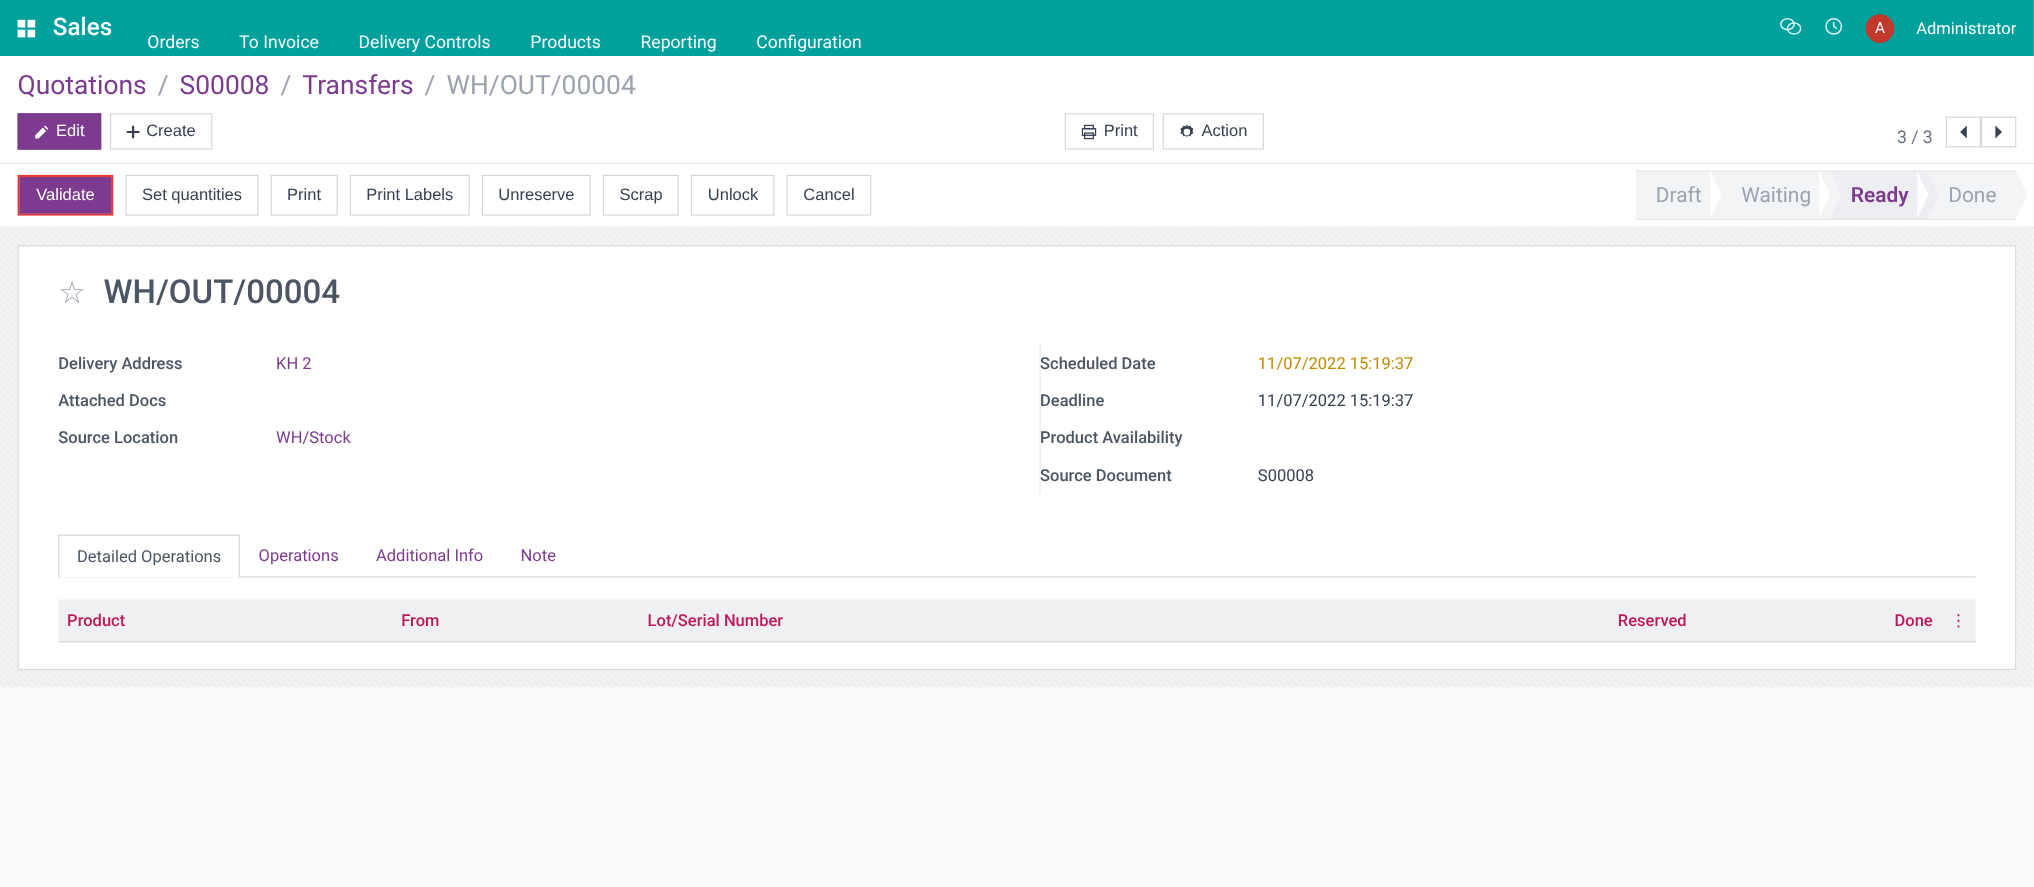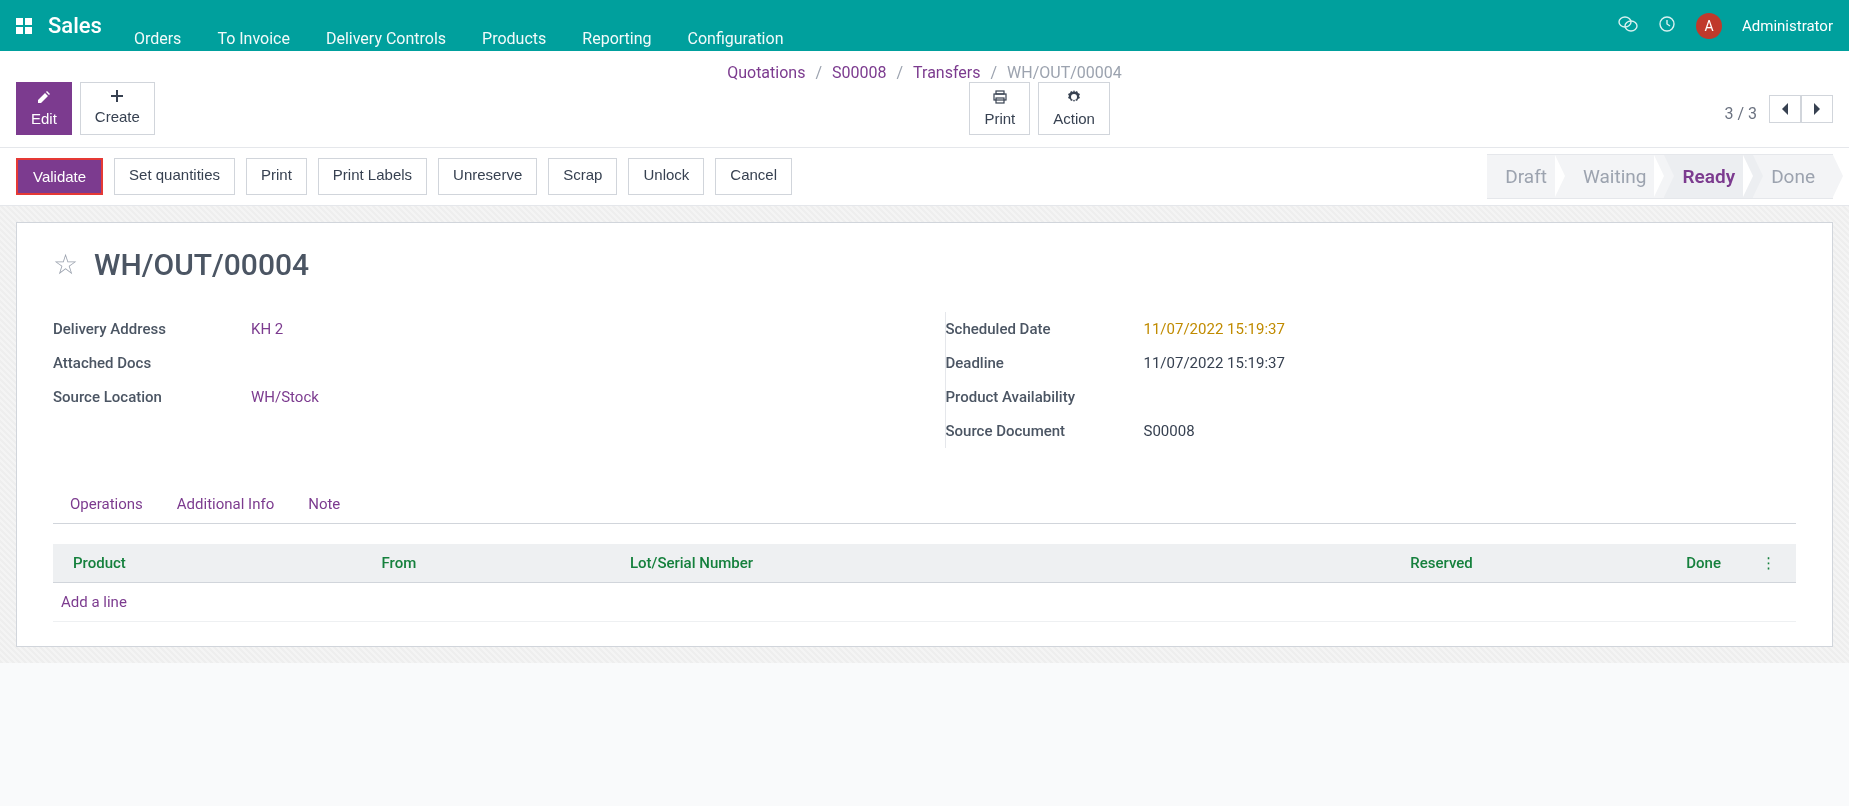--- a/index.html
+++ b/index.html
@@ -11,30 +11,30 @@
   .app-grid-icon > span { background: #fff; }
   .app-title { font-size: 22px; font-weight: 500; margin-right: 32px; }
   .nav-menu { display: flex; gap: 36px; flex: 1; }
   .nav-menu span { cursor: pointer; font-size: 16px; color: rgba(255,255,255,0.95); margin-top: 25px; }
   .nav-right { display: flex; align-items: center; gap: 20px; }
   .nav-right .icon { opacity: 0.85; cursor: pointer; }
   .avatar { width: 26px; height: 26px; border-radius: 50%; background: #c0392b; display: flex; align-items: center; justify-content: center; color: #fff; font-size: 14px; }
   
   
   .control-bar { background: #fff; padding: 12px 16px 0; border-bottom: 1px solid #e5e7eb; }
-  .breadcrumb { display: flex; align-items: center; gap: 10px; font-size: 16px; margin-bottom: 0; justify-content: center; }
+  .breadcrumb { display: flex; align-items: center; gap: 10px; font-size: 24px; margin-bottom: 12px; }
   .breadcrumb a { color: #7c3b8f; text-decoration: none; cursor: pointer; }
   .breadcrumb .sep { color: #9ca3af; }
   .breadcrumb .current { color: #9ca3af; }
   
   .btn-row { display: flex; align-items: center; justify-content: space-between; padding-bottom: 12px; }
   .btn-row-left { display: flex; gap: 8px; }
   .btn-row-mid { display: flex; gap: 8px; margin-left: 200px; }
   .btn-row-right { display: flex; align-items: flex-end; gap: 12px; }
-  .btn { border: 1px solid #d1d5db; background: #fff; color: #374151; padding: 7px 14px; font-size: 15px; cursor: pointer; display: inline-flex; align-items: center; gap: 6px; border-radius: 0; flex-direction: column; }
+  .btn { border: 1px solid #d1d5db; background: #fff; color: #374151; padding: 7px 14px; font-size: 15px; cursor: pointer; display: inline-flex; align-items: center; gap: 6px; border-radius: 0; }
   .btn-primary { background: #7c3b8f; color: #fff; border-color: #7c3b8f; }
   .pager { color: #6b7280; font-size: 16px; }
   .pager-btns { display: flex; }
   .pager-btns .btn { padding: 6px 10px; }
   
   
   .status-bar { display: flex; align-items: center; justify-content: space-between; border-bottom: 1px solid #e5e7eb; background: #fff; padding: 0 16px; }
   .action-btns { display: flex; gap: 11px; padding: 10px 0; }
   .btn-validate-wrap { border: 2px solid #e53935; display: inline-flex; }
   .status-steps { display: flex; align-items: center; }
@@ -67,21 +67,21 @@
   .date-warn { color: #c08b00; }
   .avail-ok { color: #16a34a; }
   
   
   .tabs { display: flex; border-bottom: 1px solid #d1d5db; }
   .tab { padding: 10px 16px; color: #7c3b8f; cursor: pointer; font-size: 15px; border: 1px solid transparent; border-bottom: none; }
   .tab.active { color: #4b5563; border-color: #d1d5db; background: #fff; position: relative; top: 1px; }
   
   
   .tbl { width: 100%; border-collapse: collapse; margin-top: 20px; }
-  .tbl th { text-align: left; background: #eef0f2; padding: 10px 20px; font-weight: 500; color: #15803d; border-bottom: 1px solid #d1d5db; }
+  .tbl th { text-align: left; background: #eef0f2; padding: 10px 8px; font-weight: 500; color: #be185d; border-bottom: 1px solid #d1d5db; }
   .tbl th.num, .tbl td.num { text-align: right; }
   .tbl td { padding: 10px 8px; border-bottom: 1px solid #eef0f2; }
   .tbl .add-line td { color: #7c3b8f; cursor: pointer; }
   .opt-col { width: 28px; text-align: center; }
   .trash { color: #6b7280; cursor: pointer; }
 </style>
 </head>
 <body>
 
 <div class="topnav">
@@ -233,36 +233,34 @@
           <div class="field-label">Product Availability</div>
         </div>
         <div class="field-row">
           <div class="field-label">Source Document</div>
           <div class="field-value">S00008</div>
         </div>
       </div>
     </div>
 
     <div class="tabs">
+      <div class="tab active">Detailed Operations</div>
       <div class="tab">Operations</div>
       <div class="tab">Additional Info</div>
       <div class="tab">Note</div>
     </div>
 
     <table class="tbl">
       <thead>
         <tr>
           <th>Product</th>
           <th>From</th>
           <th>Lot/Serial Number</th>
           <th class="num">Reserved</th>
           <th class="num">Done</th>
           <th class="opt-col">⋮</th>
         </tr>
       </thead>
       <tbody>
-        <tr class="add-line">
-          <td colspan="6">Add a line</td>
-        </tr>
       </tbody>
     </table>
   </div>
 </div>
 
 </body></html>

